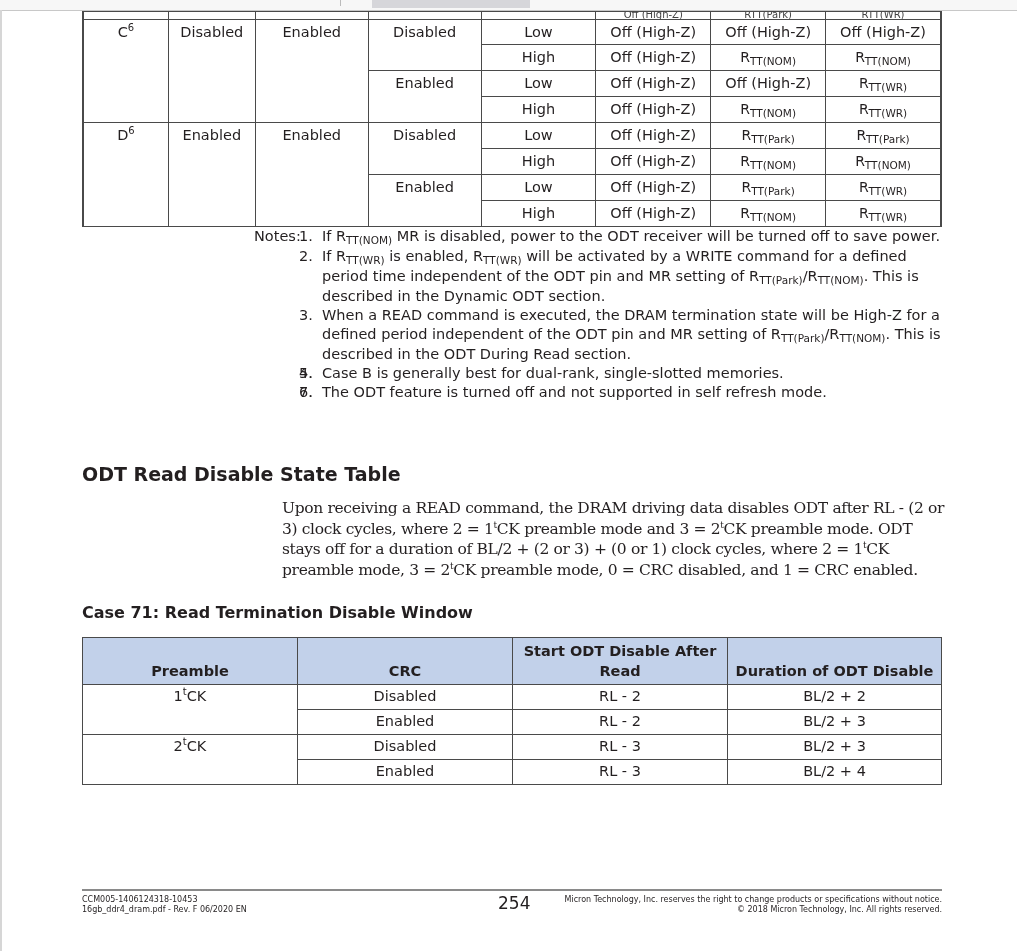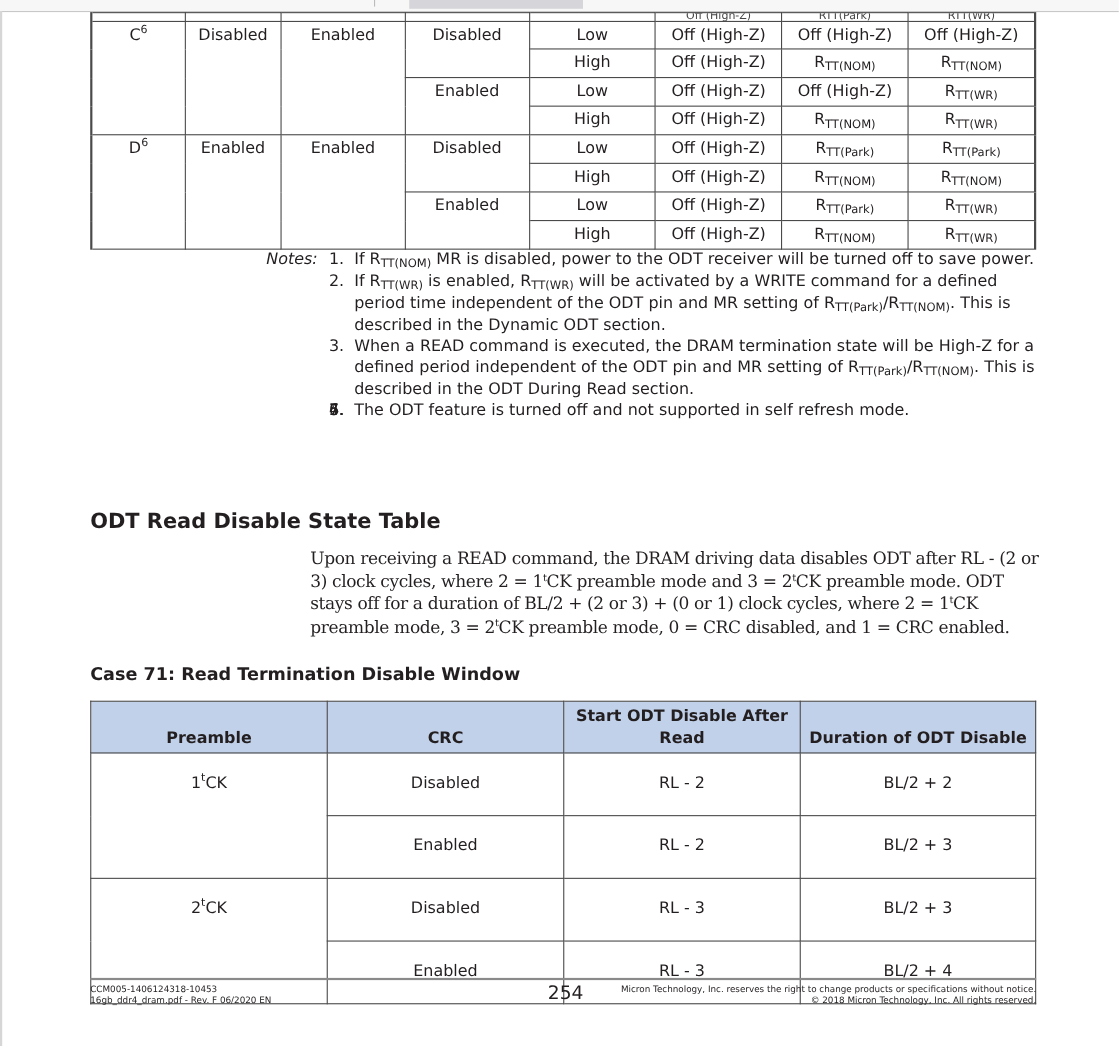--- a/index.html
+++ b/index.html
@@ -44,21 +44,21 @@
   table.odt td.c6 { width: 114px; }
   table.odt td.c7 { width: 114px; }
   sup { font-size: 10px; vertical-align: 6px; line-height: 0; }
   .rtt { font-size: 14px; }
   .rtt .s { font-size: 10.5px; position: relative; top: 3px; }
 
   .notes {
     position: absolute; left: 238px; top: 216px; width: 720px;
     font-size: 14.5px; line-height: 19px;
   }
-  .notes .label { position: absolute; left: 4px; top: 0; font-style: italic; }
+  .notes .label { position: absolute; left: 16px; top: 0; }
   .notes ol { margin: 0; padding: 0; list-style: none; position: absolute; left: 61px; top: 0; width: 645px; }
   .notes li { position: relative; padding-left: 23px; }
   .notes li .num { position: absolute; left: 0; top: 0; }
   .ns { font-size: 10.5px; position: relative; top: 3px; margin-top: 32px; }
 
   h2.section {
     position: absolute; left: 82px; top: 452px; margin: 0;
     font-size: 19px; font-weight: bold; color: #231f20;
   }
   .para {
@@ -77,21 +77,21 @@
     border-collapse: collapse; font-size: 14.5px;
   }
   table.rtdw th {
     background: #c2d1ea; border: 1px solid #4a4a4a; font-weight: bold;
     vertical-align: bottom; text-align: center; padding: 2px 4px 3px 4px; line-height: 20px; height: 41px;
     color: #231f20;
     margin-left: 13px;
   }
   table.rtdw td {
     border: 1px solid #4a4a4a; text-align: center; vertical-align: top;
-    height: 24px; line-height: 22px; padding: 16px;
+    height: 24px; line-height: 22px; padding: 0;
   }
 
   .footer-rule {
     position: absolute; left: 82px; top: 878px; width: 860px; height: 2px; background: #8a8a8a;
   }
   .footer-left {
     position: absolute; left: 82px; top: 884px; font-size: 8px; line-height: 10px; color: #231f20;
   }
   .footer-page {
     position: absolute; left: 498px; top: 882px; font-size: 17px; color: #231f20;
@@ -186,21 +186,21 @@
   </tbody>
     </table>
 
   <div class="notes">
     <span class="label">Notes:</span>
     <ol>
       <li><span class="num">1.</span><span>If R</span><span class="ns">TT(NOM)</span><span> MR is disabled, power to the ODT receiver will be turned off to save power.</span></li>
       <li><span class="num">2.</span><span>If R</span><span class="ns">TT(WR)</span><span> is enabled, R</span><span class="ns">TT(WR)</span><span> will be activated by a WRITE command for a defined period time independent of the ODT pin and MR setting of R</span><span class="ns">TT(Park)</span><span>/R</span><span class="ns">TT(NOM)</span><span>. This is described in the Dynamic ODT section.</span></li>
       <li><span class="num">3.</span><span>When a READ command is executed, the DRAM termination state will be High-Z for a defined period independent of the ODT pin and MR setting of R</span><span class="ns">TT(Park)</span><span>/R</span><span class="ns">TT(NOM)</span><span>. This is described in the ODT During Read section.</span></li>
       <li><span class="num">4.</span></li>
-      <li><span class="num">5.</span></li>
+      <li><span class="num">5.</span><span>Case B is generally best for dual-rank, single-slotted memories.</span></li>
       <li><span class="num">6.</span></li>
       <li><span class="num">7.</span><span>The ODT feature is turned off and not supported in self refresh mode.</span></li>
     </ol>
   </div>
 
   <h2 class="section">ODT Read Disable State Table</h2>
 
   <div class="para"><span>Upon receiving a READ command, the DRAM driving data disables ODT after RL - (2 or 3) clock cycles, where 2 = 1</span><sup>t</sup><span>CK preamble mode and 3 = 2</span><sup>t</sup><span>CK preamble mode. ODT stays off for a duration of BL/2 + (2 or 3) + (0 or 1) clock cycles, where 2 = 1</span><sup>t</sup><span>CK preamble mode, 3 = 2</span><sup>t</sup><span>CK preamble mode, 0 = CRC disabled, and 1 = CRC enabled.</span></div>
 
   <h3 class="tcaption">Case 71: Read Termination Disable Window</h3>

